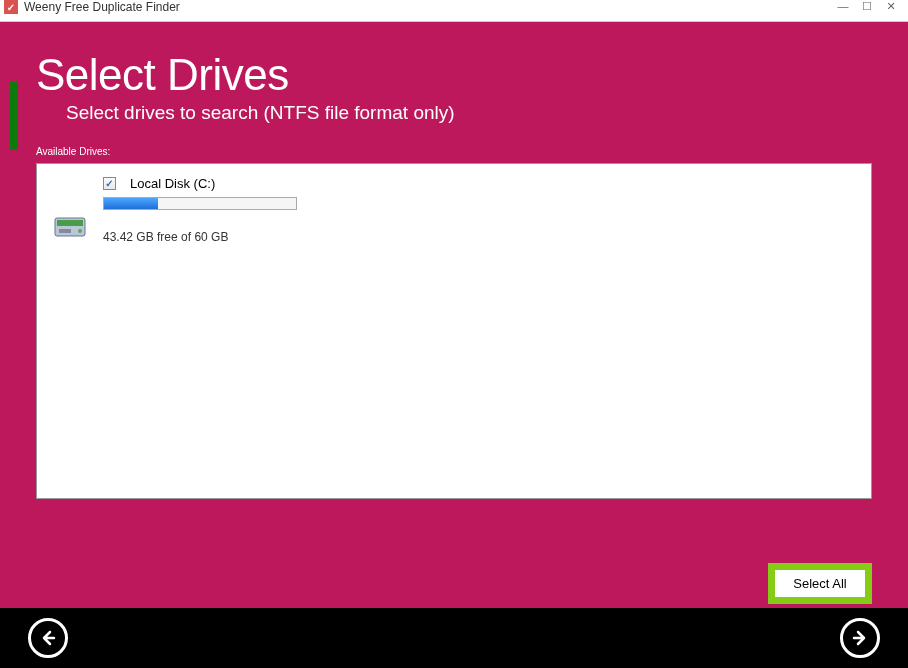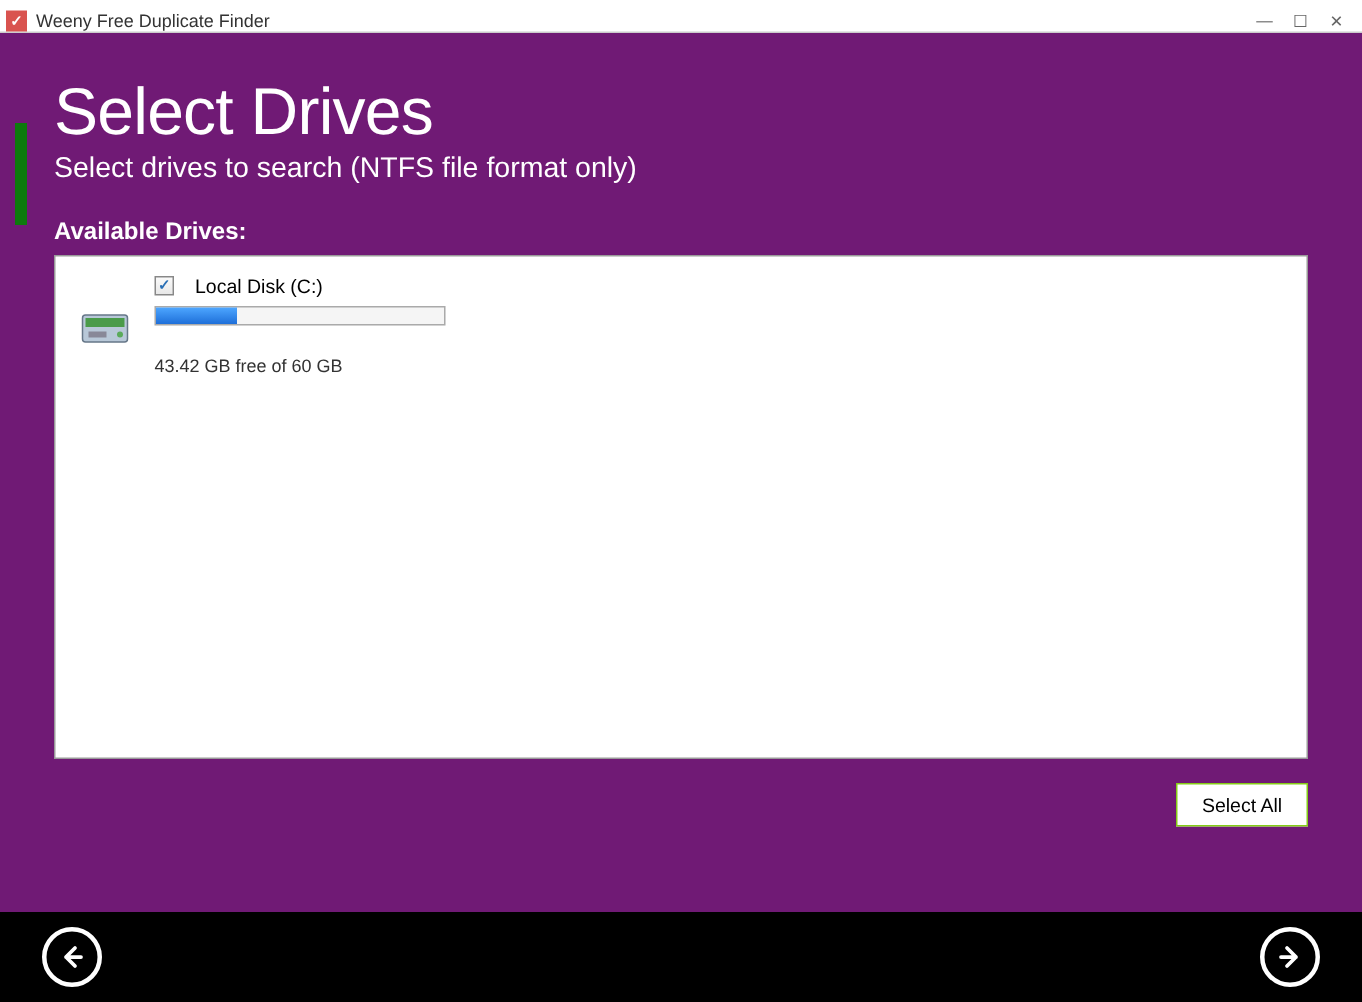--- a/index.html
+++ b/index.html
@@ -11,21 +11,21 @@
       font-family: 'Segoe UI', Tahoma, sans-serif;
       background: #fff;
       width: 908px;
       height: 668px;
       overflow: hidden;
     }
     .titlebar {
       background: #fff;
       height: 22px;
       display: flex;
-      align-items: flex-end;
+      align-items: flex-start;
       padding: 0 4px;
       border-bottom: 1px solid #ccc;
     }
     .titlebar-icon {
       width: 14px;
       height: 14px;
       background: #d9534f;
       margin-right: 6px;
       display: flex;
       align-items: center;
@@ -48,21 +48,21 @@
       padding-right: 6px;
     }
     .window-control {
       font-size: 11px;
       color: #666;
       cursor: pointer;
       width: 14px;
       text-align: center;
     }
     .main-body {
-      background: #701a75;
+      background: #be185d;
       height: 586px;
       padding: 28px 36px 4px 36px;
       position: relative;
     }
     .green-accent {
       position: absolute;
       left: 10px;
       top: 60px;
       width: 8px;
       height: 68px;
@@ -73,36 +73,37 @@
       font-size: 44px;
       font-weight: 300;
       margin-bottom: 2px;
       letter-spacing: -0.5px;
     }
     .page-subtitle {
       color: #fff;
       font-size: 19px;
       font-weight: 300;
       margin-bottom: 22px;
+      margin-left: 30px;
     }
     .section-label {
       color: #fff;
-      font-size: 16px;
-      font-weight: 700;
+      font-size: 10px;
+      font-weight: 400;
       margin-bottom: 6px;
     }
     .drives-panel {
       background: #fff;
       height: 336px;
       border: 1px solid #999;
       padding: 12px 16px;
     }
     .drive-row {
       display: flex;
-      align-items: center;
+      align-items: flex-end;
       gap: 12px;
     }
     .drive-icon {
       width: 38px;
       height: 32px;
       margin-top: 6px;
       flex-shrink: 0;
     }
     .drive-details {
       flex: 0 0 auto;
@@ -152,26 +153,27 @@
       margin-top: 20px;
     }
     .button-row {
       display: flex;
       justify-content: flex-end;
       gap: 12px;
       margin-top: 16px;
     }
     .btn {
       background: #fff;
-      border: 1px solid #84cc16;
+      border: 7px solid #84cc16;
       padding: 6px 0;
-      width: 88px;
+      width: 104px;
       font-size: 13px;
       cursor: pointer;
       text-align: center;
+      margin-top: 48px;
     }
     .bottom-bar {
       background: #000;
       height: 60px;
       display: flex;
       align-items: center;
       justify-content: space-between;
       padding: 0 28px;
     }
     .nav-btn {

